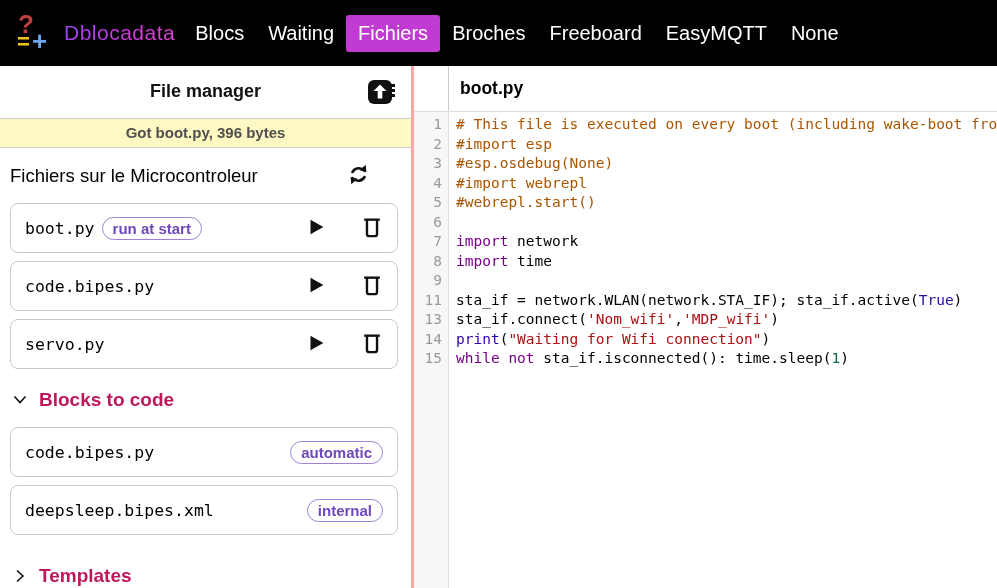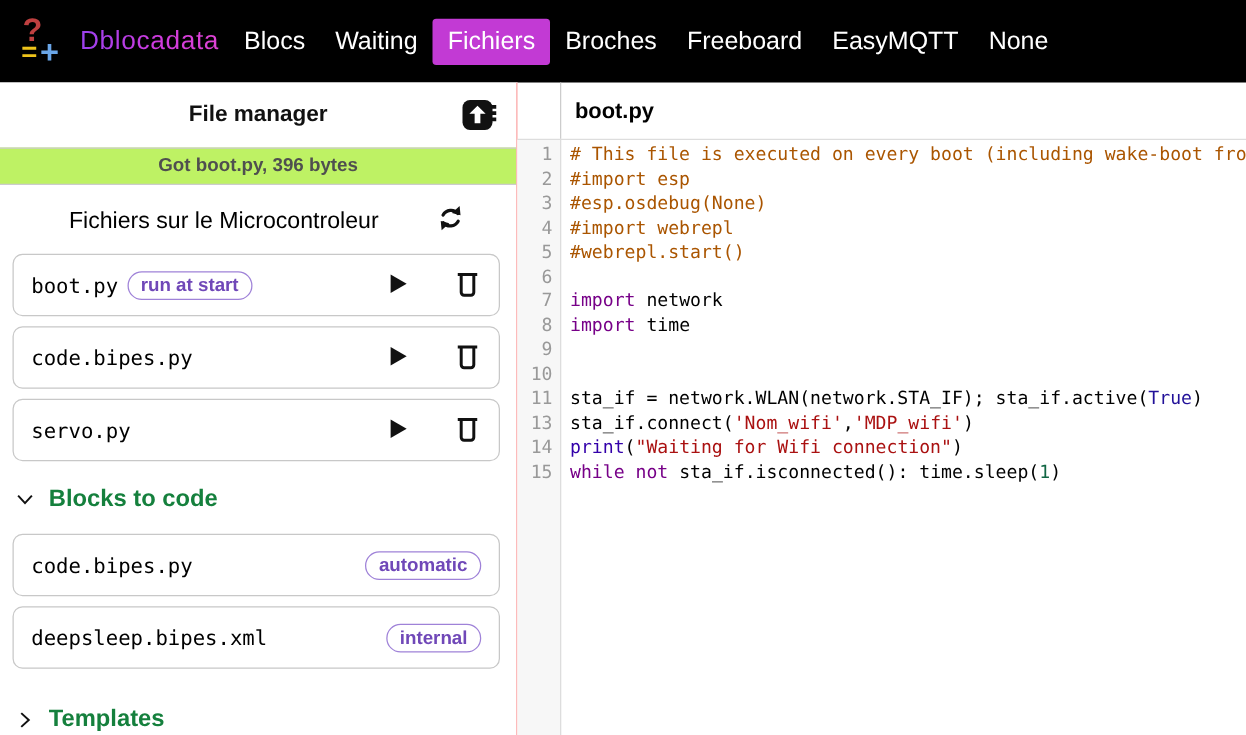--- a/index.html
+++ b/index.html
@@ -24,33 +24,33 @@
                margin-left:6px; margin-right:8px; }
   .nav-items { display:flex; align-items:center; height:100%; }
   .nav-item { color:#fff; font-size:20px; padding:7px 12px; cursor:pointer;
               border-radius:3px; white-space:nowrap; }
   .nav-item.active { background:var(--accent-magenta,#c23ad4); }
 
   
   .main { flex:1; display:flex; min-height:0; }
 
   
-  .sidebar { width:414px; flex-shrink:0; border-right:1px solid #fca5a5;
+  .sidebar { width:414px; flex-shrink:0; border-right:3px solid #fca5a5;
              background:#fff; overflow:hidden; }
   .fm-header { position:relative; height:52px; }
   .fm-title { position:absolute; left:0; right:0; top:15px; text-align:center;
               font-weight:700; font-size:18px; color:#111; }
   .upload-btn { position:absolute; right:14px; top:10px; width:32px; height:32px;
                 background:none; border:none; cursor:pointer; padding:0; }
-  .fm-status { height:30px; line-height:28px; background:#bef264;
+  .fm-status { height:30px; line-height:28px; background:#fef9c3;
                border-top:1px solid #ccc; border-bottom:1px solid #ccc;
                text-align:center; font-weight:700; font-size:15px; color:#4f4f4f; }
   .device-row { height:55px; display:flex; align-items:center;
                 padding:0 40px 0 10px; }
-  .device-label { flex:1; font-size:18.5px; color:#000;text-align:center; }
+  .device-label { flex:1; font-size:18.5px; color:#000; }
   .icon-btn { background:none; border:none; cursor:pointer; padding:0;
               display:flex; align-items:center; }
 
   .file-card { height:50px; margin:0 13px 8px 10px; border:1px solid #c8c8c8;
                border-radius:8px; display:flex; align-items:center;
                padding:0 14px; cursor:pointer; background:#fff; }
   .file-name { font-family:"DejaVu Sans Mono", monospace; font-size:16.5px;
                color:#000; white-space:nowrap; }
   .badge { font-size:15px; font-weight:700; color:var(--badge-purple,#7048b8);
            border:1.5px solid #9f82d8; border-radius:13px; padding:2px 10px;
@@ -58,21 +58,21 @@
   .badge.inline { margin-left:7px; }
   .badge.right { margin-left:auto; }
   .play-btn { margin-left:auto; }
   .trash-btn { margin-left:34px; }
 
   .section-header { display:flex; align-items:center; margin:20px 0 16px 12px;
                     cursor:pointer; }
   .section-header.templates { margin-top:30px; }
   .section-header .chev { width:16px; height:16px; margin-right:11px;
                           display:flex; align-items:center; }
-  .section-title { font-weight:700; font-size:19px; color:#15803d; }
+  .section-title { font-weight:700; font-size:19px; color:#be185d; }
 
   
   .editor { flex:1; display:flex; flex-direction:column; min-width:0; }
   .ed-header { height:46px; display:flex; align-items:center;
                border-bottom:1px solid #ddd; flex-shrink:0; }
   .ed-spacer { width:35px; height:100%; border-right:1px solid #ccc; }
   .ed-title { font-weight:700; font-size:17.5px; color:#000; padding-left:11px; }
 
   .cm { position:relative; flex:1; overflow:hidden; background:#fff; }
   .gutter-strip { position:absolute; left:0; top:0; bottom:0; width:35px;
@@ -238,21 +238,20 @@
         <div class="cm-lines">
             <div class="line"><span class="ln">1</span><span class="lt"><span class="tok-com"># This file is executed on every boot (including wake-boot from deepsleep)</span></span></div>
             <div class="line"><span class="ln">2</span><span class="lt"><span class="tok-com">#import esp</span></span></div>
             <div class="line"><span class="ln">3</span><span class="lt"><span class="tok-com">#esp.osdebug(None)</span></span></div>
             <div class="line"><span class="ln">4</span><span class="lt"><span class="tok-com">#import webrepl</span></span></div>
             <div class="line"><span class="ln">5</span><span class="lt"><span class="tok-com">#webrepl.start()</span></span></div>
             <div class="line"><span class="ln">6</span><span class="lt">&nbsp;</span></div>
             <div class="line"><span class="ln">7</span><span class="lt"><span class="tok-kw">import</span><span class="tok-pln"> network</span></span></div>
             <div class="line"><span class="ln">8</span><span class="lt"><span class="tok-kw">import</span><span class="tok-pln"> time</span></span></div>
             <div class="line"><span class="ln">9</span><span class="lt">&nbsp;</span></div>
-            <div class="line"><span class="ln">10</span><span class="lt">&nbsp;</span></div>
             <div class="line"><span class="ln">11</span><span class="lt"><span class="tok-pln">sta_if = network.WLAN(network.STA_IF); sta_if.active(</span><span class="tok-atom">True</span><span class="tok-pln">)</span></span></div>
             <div class="line"><span class="ln">13</span><span class="lt"><span class="tok-pln">sta_if.connect(</span><span class="tok-str">'Nom_wifi'</span><span class="tok-pln">,</span><span class="tok-str">'MDP_wifi'</span><span class="tok-pln">)</span></span></div>
             <div class="line"><span class="ln">14</span><span class="lt"><span class="tok-bi">print</span><span class="tok-pln">(</span><span class="tok-str">"Waiting for Wifi connection"</span><span class="tok-pln">)</span></span></div>
             <div class="line"><span class="ln">15</span><span class="lt"><span class="tok-kw">while</span><span class="tok-pln"> </span><span class="tok-kw">not</span><span class="tok-pln"> sta_if.isconnected(): time.sleep(</span><span class="tok-num">1</span><span class="tok-pln">)</span></span></div>
           </div>
       </div>
     </section>
 
   </div>
 </div>

